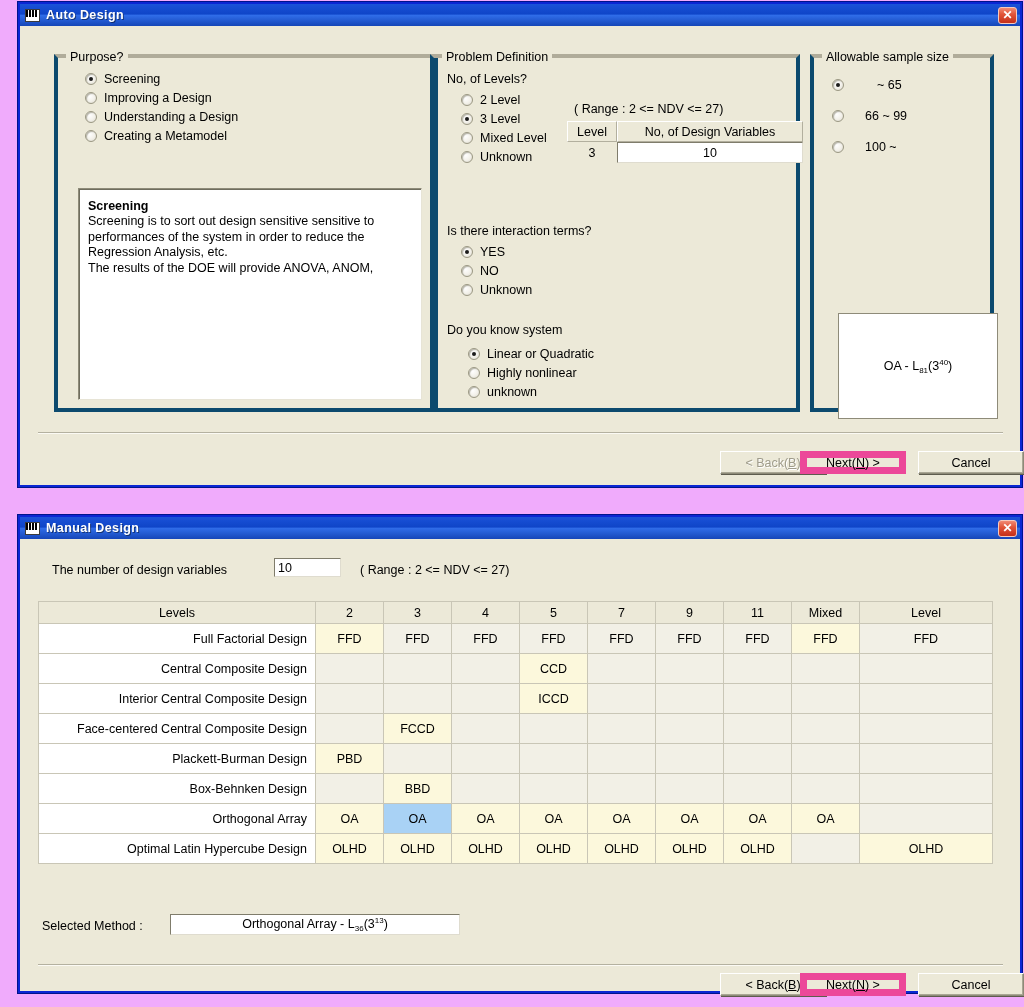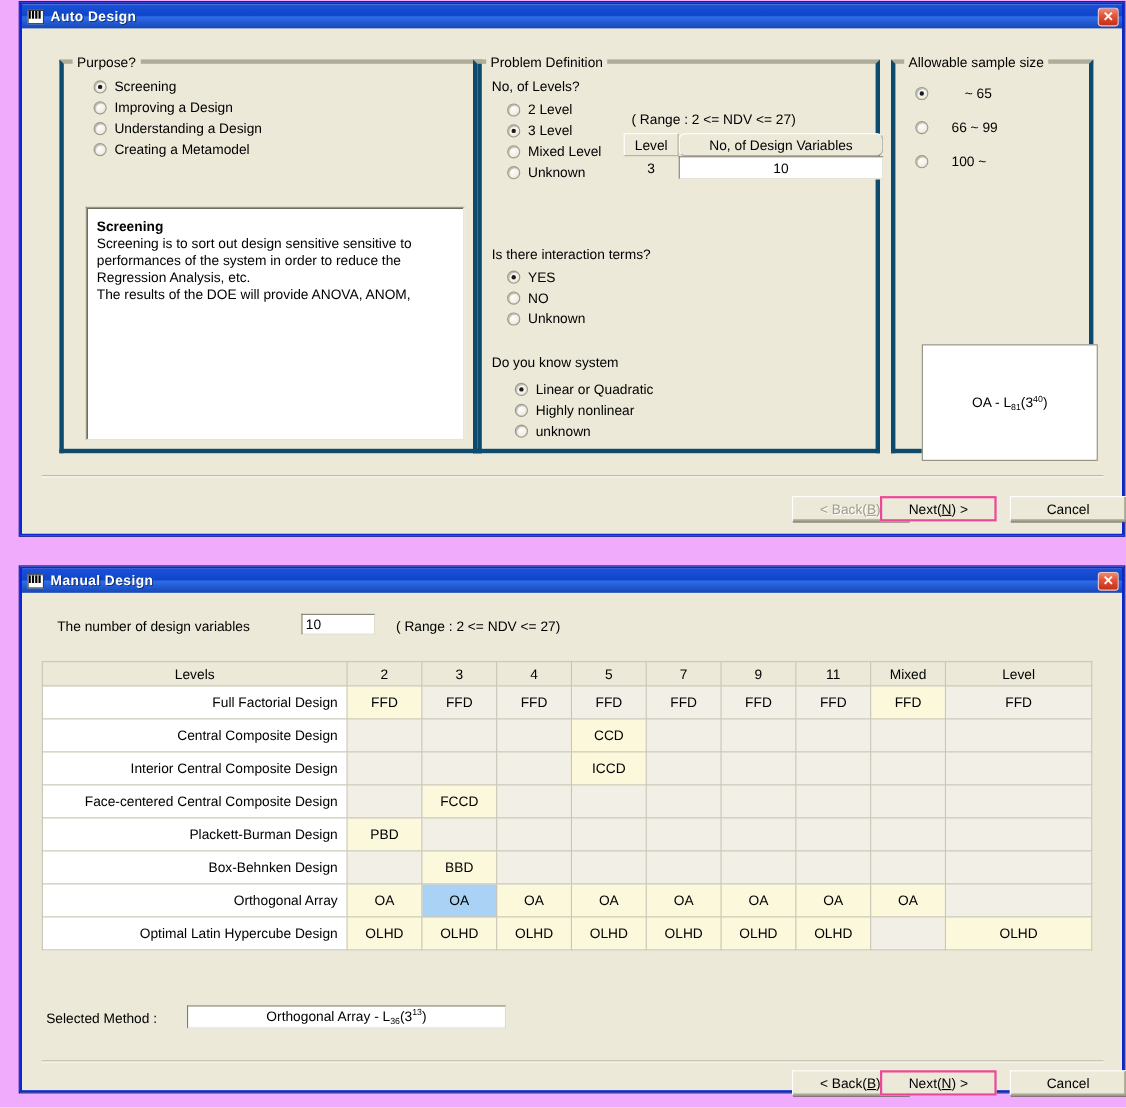--- a/index.html
+++ b/index.html
@@ -161,21 +161,21 @@
     height: 23px;
     background: #ece9d8;
     border: 1px solid #8d8a78;
     border-top-color:#ffffff; border-left-color:#ffffff;
     box-shadow: inset -1px -1px 0 #a9a694, 1px 1px 0 #5e5c4e;
     font-size: 12.5px;
     display:flex; align-items:center; justify-content:center;
     cursor: pointer;
     color: #000;
   }
-  .btn.default { border: 2px solid #ec4899; box-shadow: none; }
+  .btn.default { border: 7px solid #ec4899; box-shadow: none; }
   .btn.disabled { color: #9f9c8b; text-shadow: 1px 1px 0 #ffffff; cursor: default; }
   .btn u { text-decoration: underline; }
   .sep-line {
     position:absolute; height:0;
     border-top: 1px solid #b4b1a0;
     border-bottom: 1px solid #fbfaf4;
   }
 
   
   .mtable {
@@ -284,21 +284,21 @@
           </div>
           <div class="radio-row">
             <span class="radio"></span>
             <span>Unknown</span>
           </div>
         </div>
 
         <span class="pd-range" style="left:140px; top:44px;">( Range : 2 &lt;= NDV &lt;= 27)</span>
 
         <div class="pd-hdr-cell" style="left:133px; top:63px; width:50px; height:21px;">Level</div>
-        <div class="pd-hdr-cell" style="left:183px; top:63px; width:186px; height:21px;border-radius:6px;">No, of Design Variables</div>
+        <div class="pd-hdr-cell" style="left:183px; top:63px; width:186px; height:21px;">No, of Design Variables</div>
 
         <div class="pd-level-val" style="left:133px; top:84px; width:50px; height:21px;">3</div>
         <div class="pd-ndv-input" style="left:183px; top:84px; width:186px; height:21px;">10</div>
 
         <div style="position:absolute; left:13px; top:166px; font-size:12.5px;">Is there interaction terms?</div>
 
         <div style="position:absolute; left:27px; top:187px;">
           <div class="radio-row">
             <span class="radio on"></span>
             <span>YES</span>

